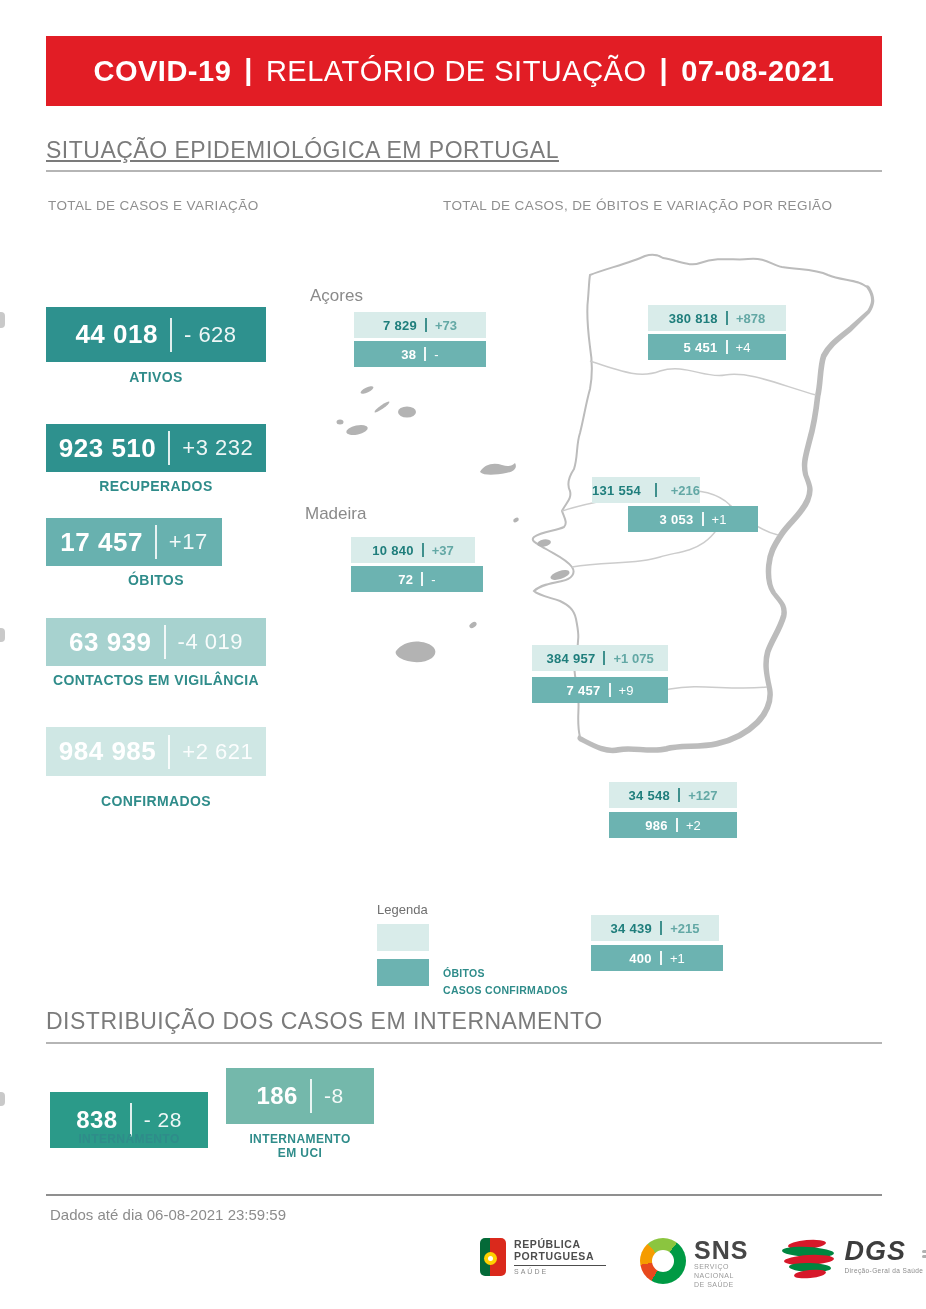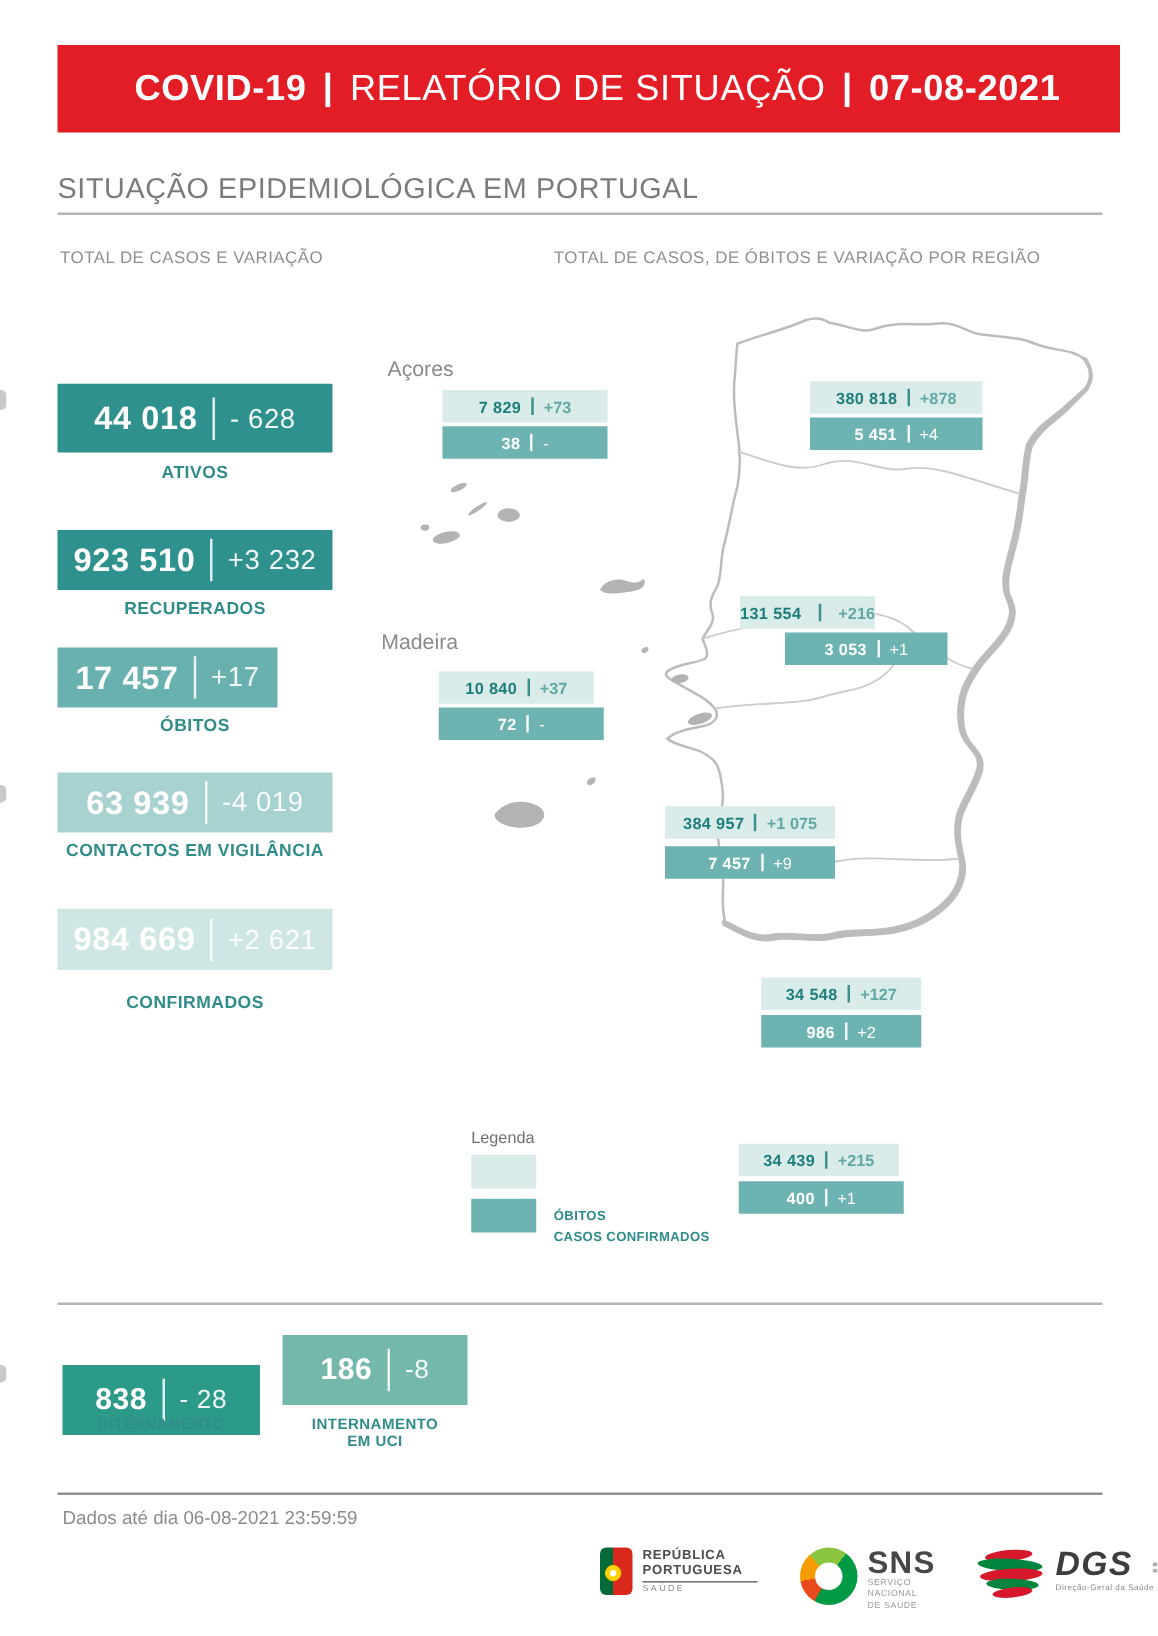--- a/index.html
+++ b/index.html
@@ -2,21 +2,21 @@
 <html><head>
 <meta charset="utf-8">
 <style>
   html,body{margin:0;padding:0;background:#ffffff;}
   .page{position:relative;width:926px;height:1309px;background:#ffffff;overflow:hidden;
         font-family:"Liberation Sans",sans-serif;}
 
   
   .banner{position:absolute;left:46px;top:36px;width:836px;height:70px;background:#e21d25;
           display:flex;align-items:center;justify-content:center;gap:13px;color:#ffffff;
-          font-size:29px;letter-spacing:.5px;padding-left:14px;}
+          font-size:29px;letter-spacing:.5px;}
   .banner .bold{font-weight:bold;}
   .banner .sep{font-weight:bold;position:relative;top:-1px;}
 
   
   .sec-title{position:absolute;color:#7b7b7b;font-size:23px;letter-spacing:.5px;white-space:nowrap;}
   .rule{position:absolute;height:2px;background:#b5b5b5;}
   .rule.dark{background:#8f8f8f;}
   .subhead{position:absolute;color:#8f8f8f;font-size:13.5px;letter-spacing:.4px;white-space:nowrap;}
 
   
@@ -93,21 +93,21 @@
 <div class="page">
 
   <div class="banner">
     <span class="bold">COVID-19</span>
     <span class="sep">|</span>
     <span>RELATÓRIO DE SITUAÇÃO</span>
     <span class="sep">|</span>
     <span class="bold">07-08-2021</span>
   </div>
 
-  <div class="sec-title" style="left:46px;top:137px;">SITUAÇÃO EPIDEMIOLÓGICA EM PORTUGAL</div>
+  <div class="sec-title" style="left:46px;top:137px;text-decoration:underline;">SITUAÇÃO EPIDEMIOLÓGICA EM PORTUGAL</div>
   <div class="rule" style="left:46px;top:170px;width:836px;"></div>
 
   <div class="subhead" style="left:48px;top:198px;">TOTAL DE CASOS E VARIAÇÃO</div>
   <div class="subhead" style="left:443px;top:198px;">TOTAL DE CASOS, DE ÓBITOS E VARIAÇÃO POR REGIÃO</div>
 
   <svg style="left:330px;top:360px;" width="200" height="330" viewBox="0 0 200 330">
     <g fill="#b3b3b3" stroke="none">
       <ellipse cx="37" cy="30" rx="7" ry="2.5" transform="rotate(-25 37 30)"></ellipse>
       <ellipse cx="77" cy="52" rx="9" ry="5.5"></ellipse>
       <ellipse cx="10" cy="62" rx="3.5" ry="2.5"></ellipse>
@@ -179,21 +179,21 @@
   <div class="stat-label" style="left:46px;top:572px;width:220px;">ÓBITOS</div>
 
   <div class="stat-box bg-light" style="left:46px;top:618px;width:220px;height:48px;">
     <span class="val">63 939</span>
     <span class="div"></span>
     <span class="var">-4 019</span>
   </div>
   <div class="stat-label" style="left:36px;top:672px;width:240px;">CONTACTOS EM VIGILÂNCIA</div>
 
   <div class="stat-box bg-pale" style="left:46px;top:727px;width:220px;height:49px;">
-    <span class="val">984 669</span>
+    <span class="val">984 985</span>
     <span class="div"></span>
     <span class="var">+2 621</span>
   </div>
   <div class="stat-label" style="left:46px;top:793px;width:220px;">CONFIRMADOS</div>
 
   <div class="island-label" style="left:310px;top:286px;">Açores</div>
   <div class="mini light" style="left:354px;top:312px;width:132px;">
     <span class="v">7 829</span>
     <span class="d"></span>
     <span class="r">+73</span>
@@ -270,20 +270,21 @@
     <span class="d"></span>
     <span class="r">+1</span>
   </div>
 
   <div class="legend-title" style="left:377px;top:902px;">Legenda</div>
   <div class="legend-swatch" style="left:377px;top:924px;background:#d9ecea;"></div>
   <div class="legend-text" style="left:443px;top:984px;">CASOS CONFIRMADOS</div>
   <div class="legend-swatch" style="left:377px;top:959px;background:#6cb3b1;"></div>
   <div class="legend-text" style="left:443px;top:967px;">ÓBITOS</div>
 
+  <div class="sec-title" style="left:46px;top:1008px;">DISTRIBUIÇÃO DOS CASOS EM INTERNAMENTO</div>
   <div class="rule" style="left:46px;top:1042px;width:836px;"></div>
 
   <div class="stat-box bg-intern" style="left:50px;top:1068px;width:158px;height:56px;">
     <span class="val" style="font-size:24px;">838</span>
     <span class="div"></span>
     <span class="var" style="font-size:21px;">- 28</span>
   </div>
   <div class="stat-label" style="left:50px;top:1132px;width:158px;font-size:12px;">INTERNAMENTO</div>
 
   <div class="stat-box bg-uci" style="left:226px;top:1068px;width:148px;height:56px;">

